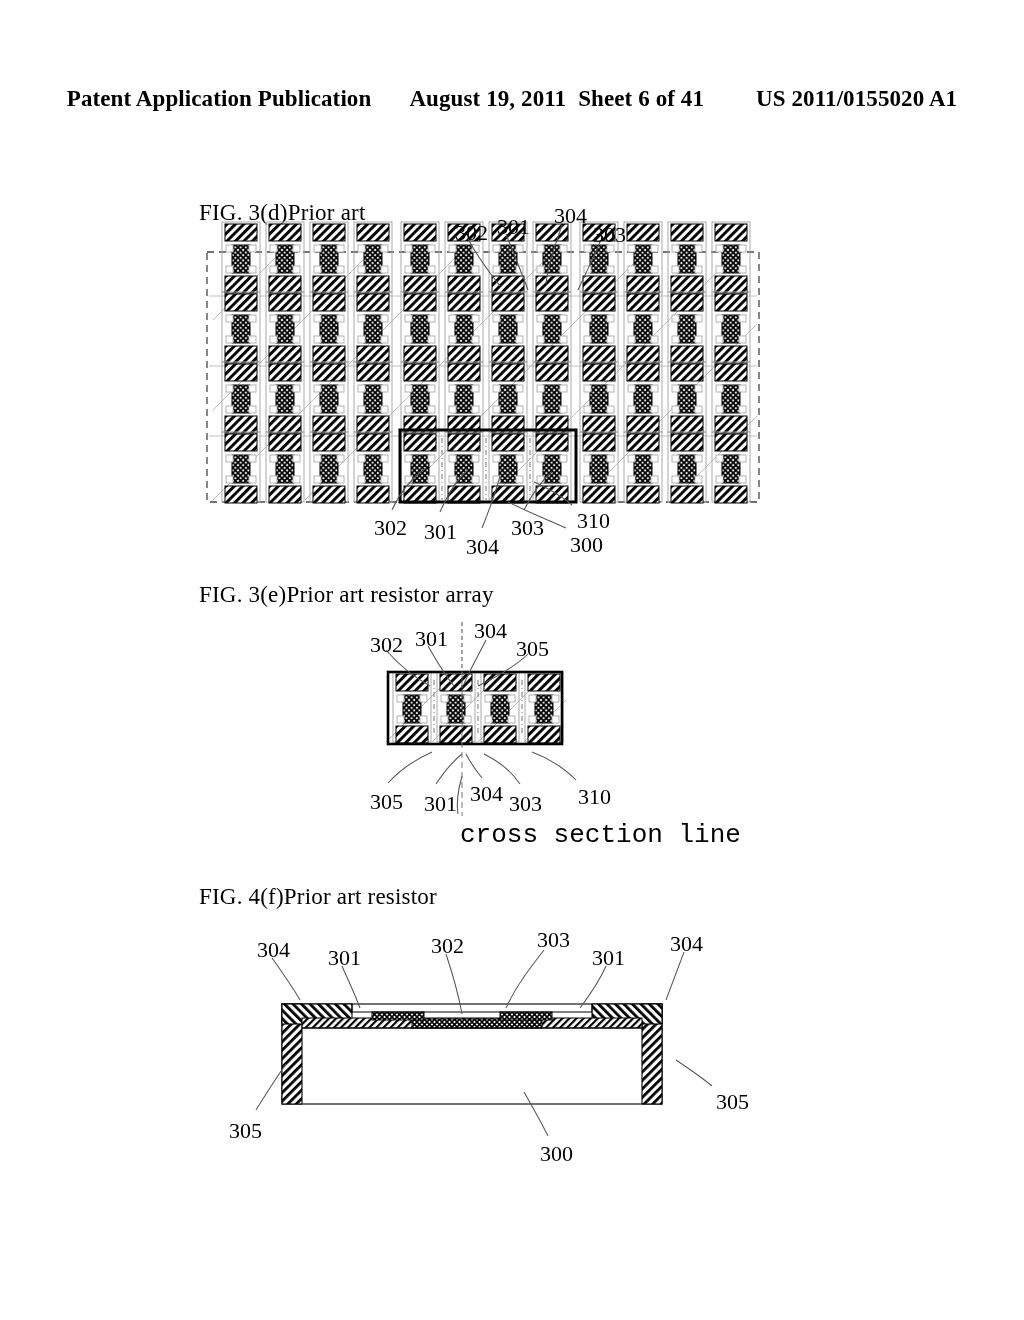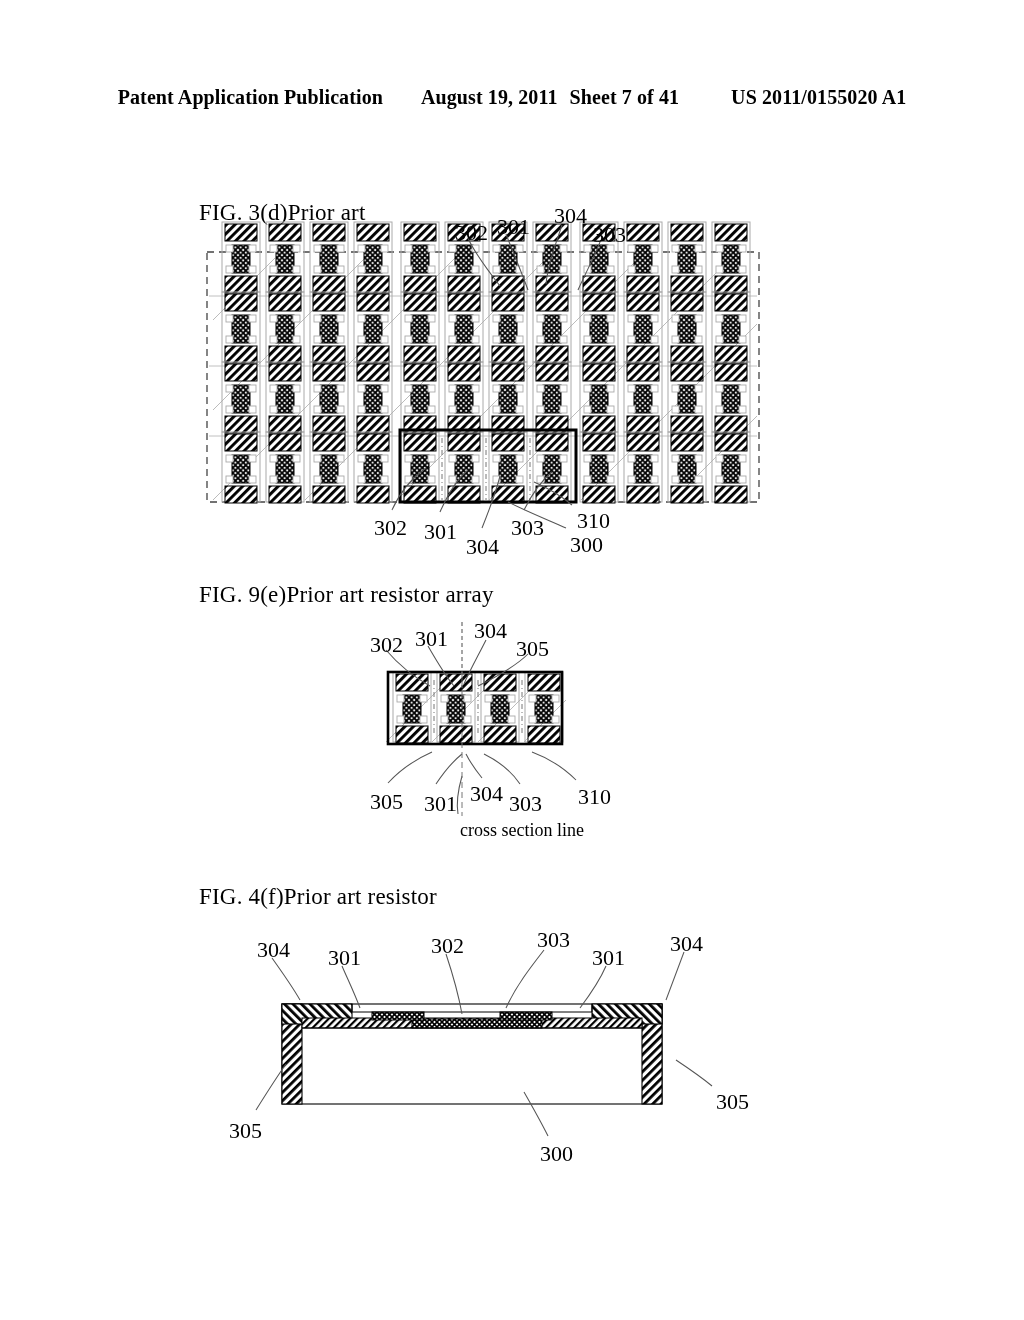--- a/index.html
+++ b/index.html
@@ -17,21 +17,21 @@
 
   
   #page-header {
     position: absolute;
     top: 86px; left: 0; width: 1024px;
     display: flex;
     justify-content: center;
     align-items: baseline;
     font-family: "Liberation Serif", "DejaVu Serif", serif;
     font-weight: bold;
-    font-size: 20px;
+    font-size: 23px;
     letter-spacing: 0.1px;
     white-space: pre;
   }
   #page-header .hdr-gap-a { display:inline-block; width: 38px; }
   #page-header .hdr-gap-b { display:inline-block; width: 12px; }
   #page-header .hdr-gap-c { display:inline-block; width: 52px; }
 
   
   .fig-title {
     position: absolute;
@@ -47,43 +47,43 @@
 
   .ref-label {
     position: absolute;
     font-size: 22px;
     font-family: "Liberation Serif", "DejaVu Serif", serif;
     line-height: 1;
     white-space: nowrap;
   }
   .cs-label {
     position: absolute;
-    font-size: 18px;
-    font-family: Liberation Serif, serif;
+    font-size: 26px;
+    font-family: Liberation Mono, monospace;
     white-space: nowrap;
   }
 
   svg { display: block; overflow: visible; }
   .fig-svg { position: absolute; }
   #fig-d-svg { left: 205px; top: 250px; }
   #fig-e-svg { left: 380px; top: 668px; }
   #fig-f-svg { left: 262px; top: 992px; }
   .leader-svg { position: absolute; left: 0; top: 0; }
 
   .lead { fill: none; stroke: #555; stroke-width: 1.05; }
 </style>
 </head>
 <body>
 
 <div id="page-header">
   <span>Patent Application Publication</span>
   <span class="hdr-gap-a"></span>
   <span>August 19, 2011</span>
   <span class="hdr-gap-b"></span>
-  <span>Sheet 7 of 41</span>
+  <span>Sheet 6 of 41</span>
   <span class="hdr-gap-c"></span>
   <span>US 2011/0155020 A1</span>
 </div>
 
 <div class="fig-title" id="fig-d-title">FIG. 3(d)Prior art</div>
 
 <div class="fig-svg" id="fig-d-svg">
 <svg width="560" height="256" viewBox="0 0 560 256" xmlns="http://www.w3.org/2000/svg">
   <defs>
 
@@ -225,21 +225,21 @@
 <div class="ref-label" style="left:554px; top:205px;">304</div>
 <div class="ref-label" style="left:593px; top:224px;">303</div>
 
 <div class="ref-label" style="left:374px; top:517px;">302</div>
 <div class="ref-label" style="left:424px; top:521px;">301</div>
 <div class="ref-label" style="left:466px; top:536px;">304</div>
 <div class="ref-label" style="left:511px; top:517px;">303</div>
 <div class="ref-label" style="left:577px; top:510px;">310</div>
 <div class="ref-label" style="left:570px; top:534px;">300</div>
 
-<div class="fig-title" id="fig-e-title">FIG. 9(e)Prior art resistor array</div>
+<div class="fig-title" id="fig-e-title">FIG. 3(e)Prior art resistor array</div>
 
 <div class="fig-svg" id="fig-e-svg">
 <svg width="190" height="80" viewBox="0 0 190 80" xmlns="http://www.w3.org/2000/svg">
   <defs>
     <pattern id="dh2" width="6" height="6" patternUnits="userSpaceOnUse" patternTransform="rotate(45)">
       <rect width="6" height="6" fill="#fff"></rect>
       <rect width="2.9" height="6" fill="#000"></rect>
     </pattern>
     <pattern id="xh2" width="5.2" height="5.2" patternUnits="userSpaceOnUse">
       <rect width="5.2" height="5.2" fill="#fff"></rect>

